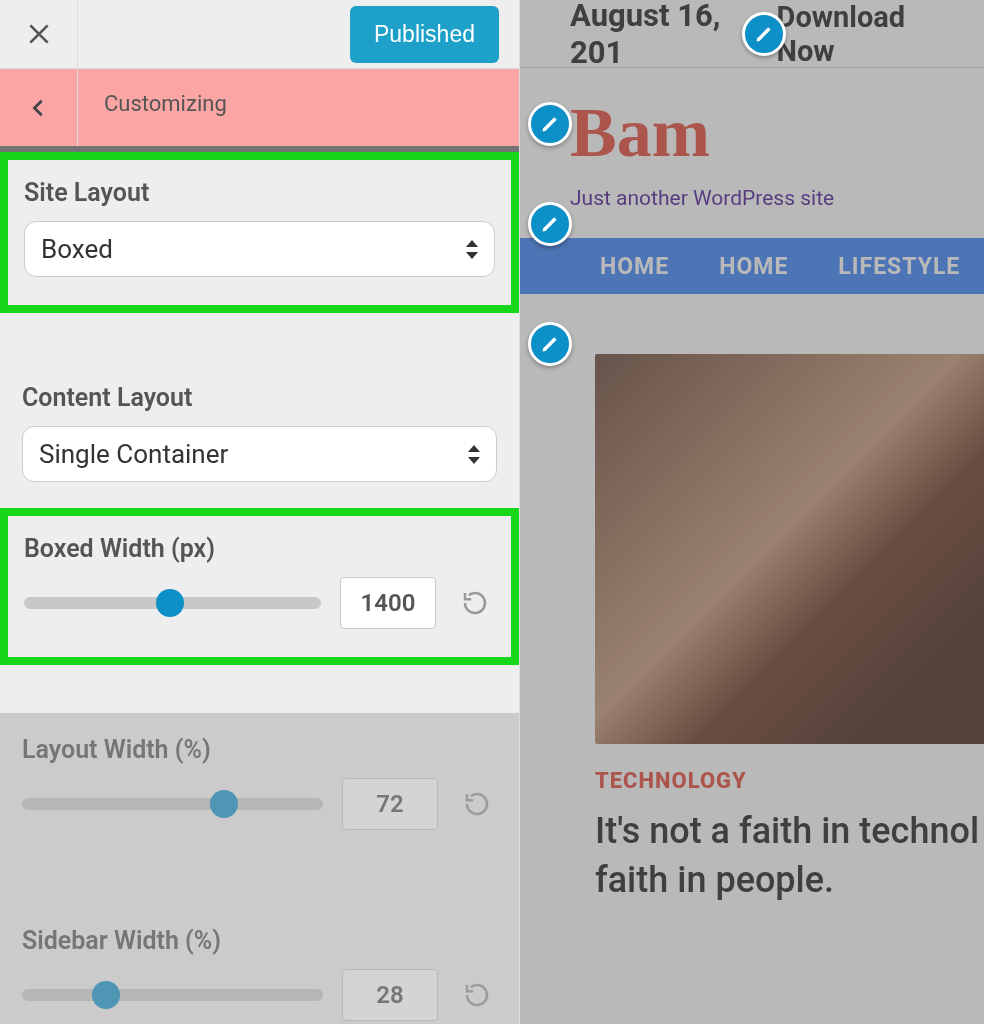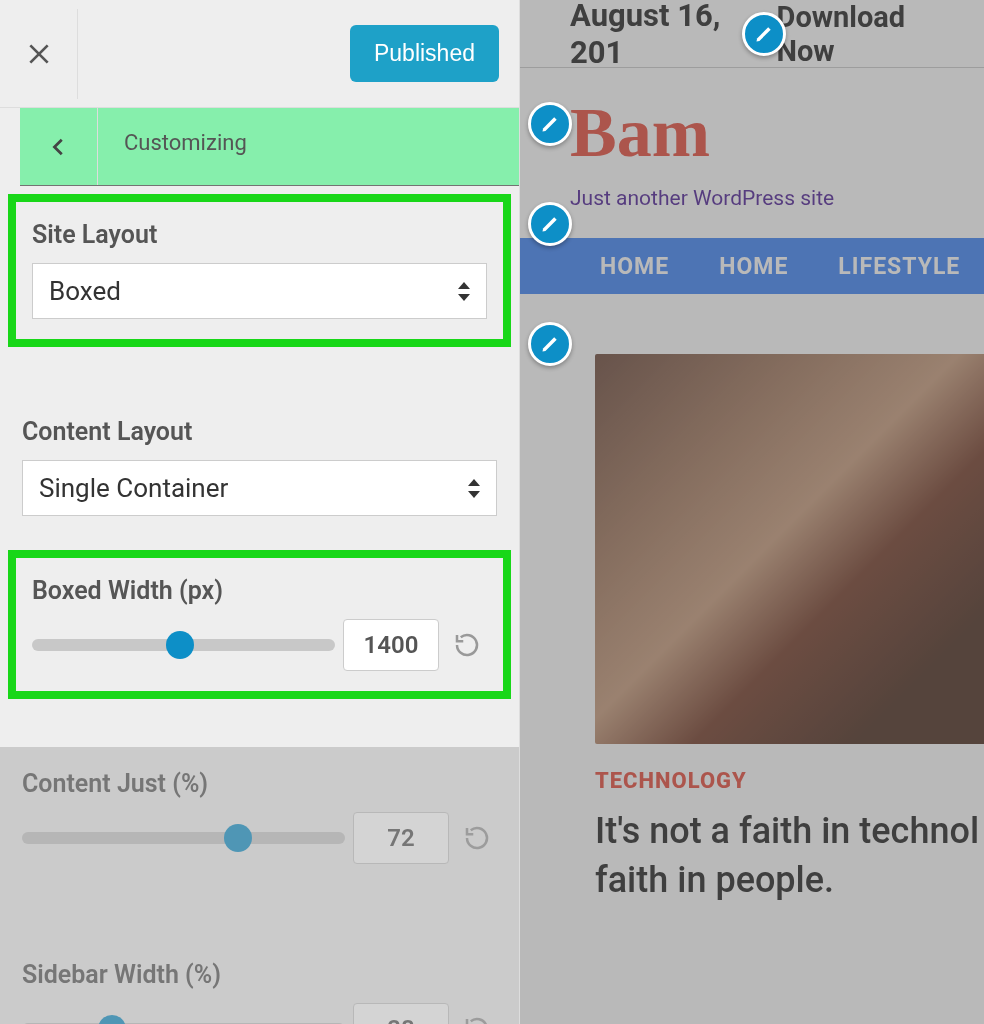--- a/index.html
+++ b/index.html
@@ -15,21 +15,21 @@
     .customizer {
       width: 520px;
       flex: 0 0 520px;
       height: 100%;
       background: #eee;
       border-right: 1px solid #ddd;
       position: relative;
     }
 
     .cust-top {
-      height: 108px;
+      height: 69px;
       background: #eee;
       display: flex;
       align-items: center;
       border-bottom: 1px solid #ddd;
       padding: 0 20px 0 0;
     }
     .close-btn {
       width: 78px;
       height: 90px;
       display:flex;align-items:center;justify-content:center;
@@ -41,24 +41,23 @@
     .published-btn{
       background:#1ea1c8;
       color:#fff;
       font-size:23px;
       padding:15px 24px;
       border-radius:6px;
       border:none;
     }
 
     .cust-heading{
-      background:#86efac;
+      background:#fca5a5;
       display:flex;
-      border-bottom:1px solid #737373;
-      margin-left:20px;
+      border-bottom:6px solid #737373;
     }
     .back-btn{
       width:78px;
       display:flex;align-items:center;justify-content:center;
       border-right:1px solid #ddd;
       color:#333;
     }
     .back-btn svg{width:22px;height:22px;stroke:#444;stroke-width:3;}
     .heading-text{
       padding:22px 26px 24px;
@@ -66,55 +65,55 @@
     .heading-text .small{color:#555;font-size:22px;margin-bottom:6px;}
     .heading-text .big{color:#555;font-size:32px;font-weight:300;}
 
     .panel-body{padding:0;}
     .ctrl-group{
       padding:22px 22px 26px;
       margin-top:48px;
     }
     .ctrl-group.highlight{
       border:8px solid #18d718;
-      padding:18px 16px 20px;
-      margin:8px;
+      padding:18px 16px 28px;
+      margin:0;
     }
     .ctrl-label{
       font-size:25px;
       font-weight:600;
       color:#555;
       margin-bottom:14px;
     }
     .select-box{
       width:100%;
       font-size:26px;
       color:#333;
       background:#fff;
       border:1px solid #ccc;
-      border-radius:0;
+      border-radius:12px;
       padding:12px 16px;
       position:relative;
     }
     .select-box:after{
       content:"";
       position:absolute;
       right:16px;top:18px;
       border-left:6px solid transparent;border-right:6px solid transparent;
       border-bottom:7px solid #333;
     }
     .select-box:before{
       content:"";
       position:absolute;
       right:16px;top:30px;
       border-left:6px solid transparent;border-right:6px solid transparent;
       border-top:7px solid #333;
     }
 
-    .slider-row{display:flex;align-items:center;gap:8px;}
+    .slider-row{display:flex;align-items:center;gap:19px;}
     .track{
       flex:1;height:12px;background:#c8c8c8;border-radius:6px;position:relative;
     }
     .thumb{
       width:28px;height:28px;border-radius:50%;background:#0d8fc7;
       position:absolute;top:-8px;transform:translateX(-50%);
     }
     .val-box{
       width:96px;height:52px;
       border:1px solid #ccc;border-radius:4px;background:#fff;
@@ -240,21 +239,21 @@
           <svg viewBox="0 0 24 24">
               <path d="M4 12a8 8 0 1 0 3-6.2M4 4v5h5" fill="none"></path>
             </svg>
         </div>
       </div>
     </div>
 
     <div class="dimmed">
 
       <div class="ctrl-group">
-        <div class="ctrl-label">Content Just (%)</div>
+        <div class="ctrl-label">Layout Width (%)</div>
         <div class="slider-row">
           <div class="track">
             <div class="thumb" style="left:67%"></div>
           </div>
           <div class="val-box">72</div>
           <div class="reset-icn">
             <svg viewBox="0 0 24 24">
                 <path d="M4 12a8 8 0 1 0 3-6.2M4 4v5h5" fill="none"></path>
               </svg>
           </div>

